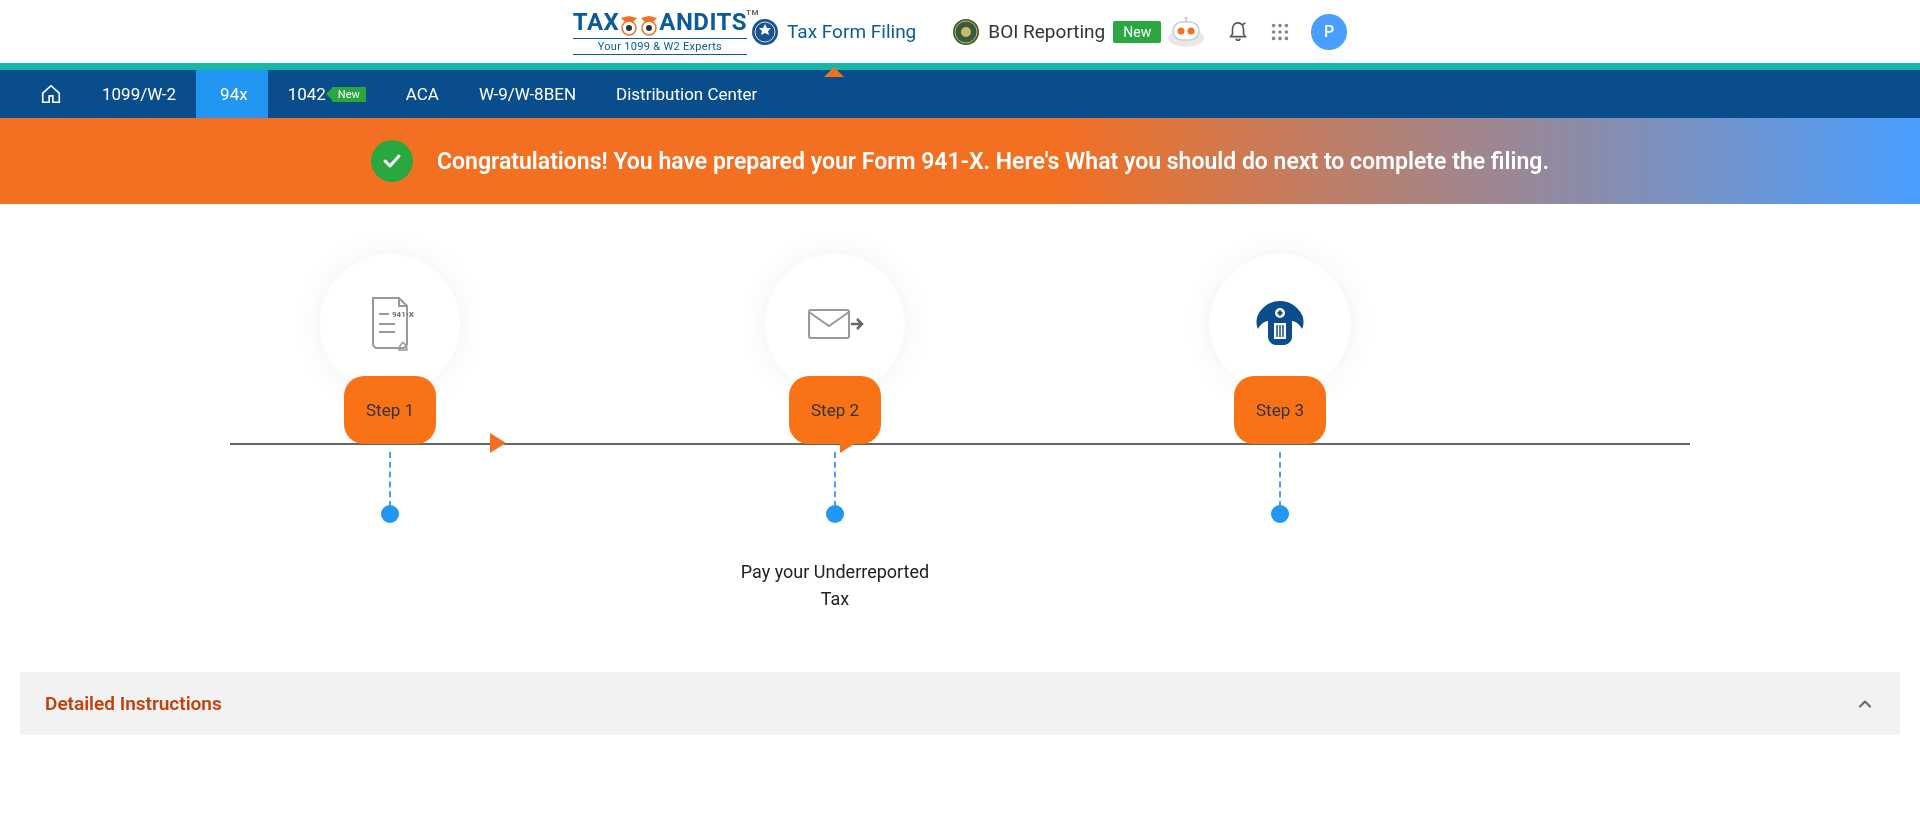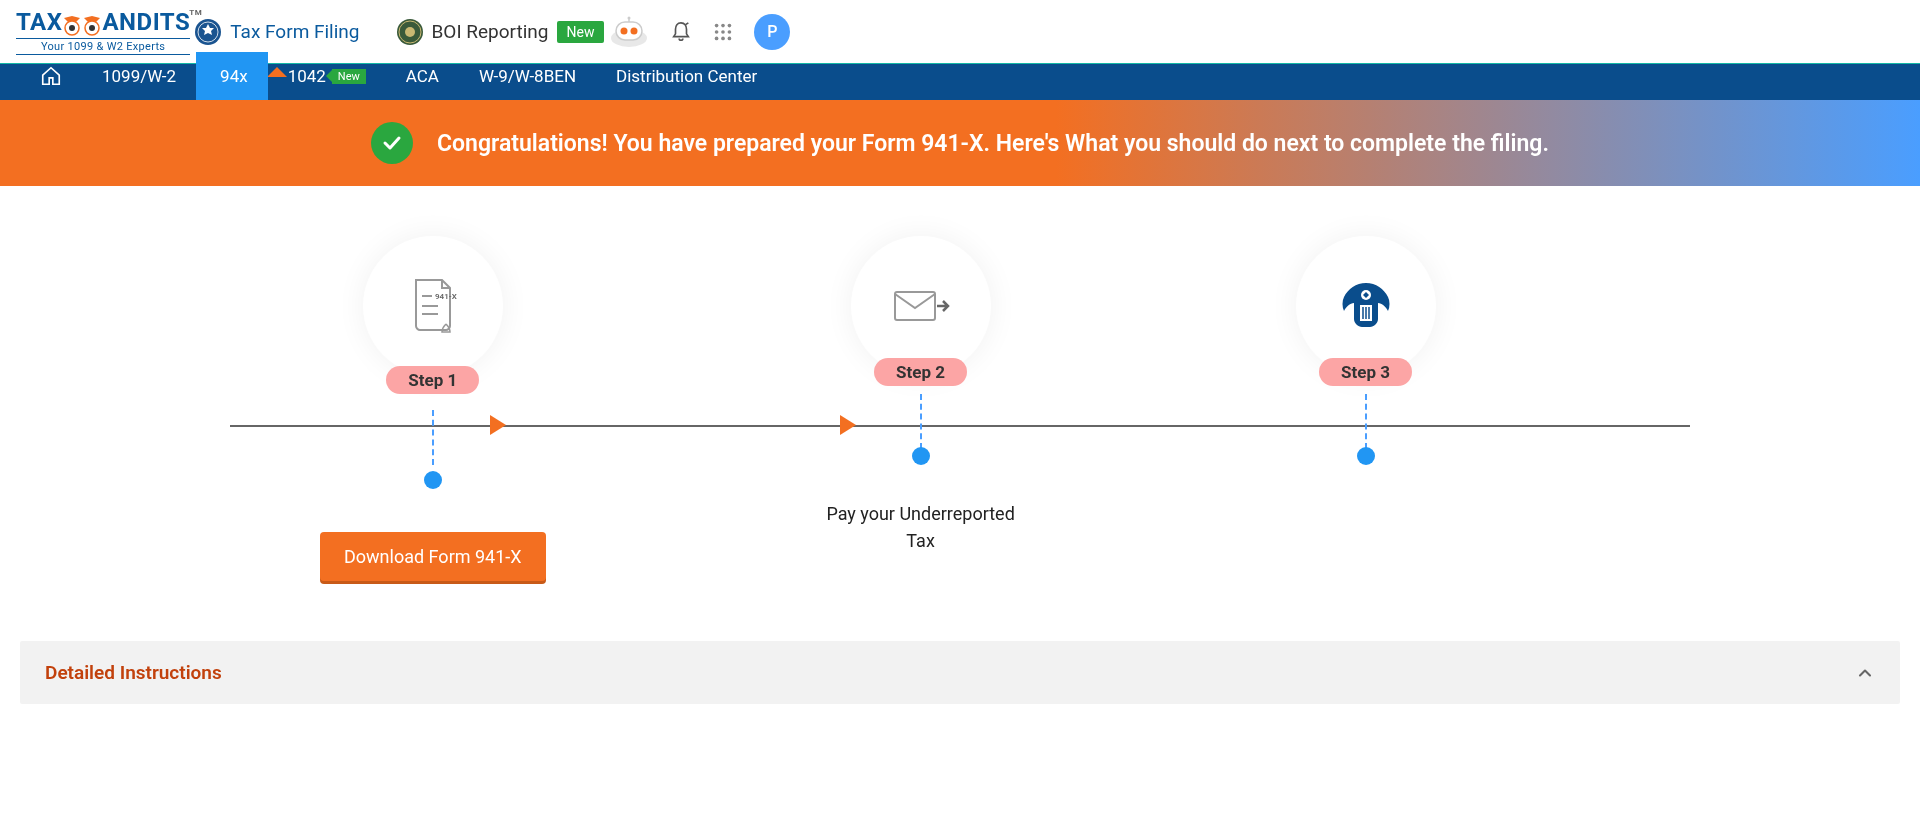--- a/index.html
+++ b/index.html
@@ -1,55 +1,55 @@
 <!DOCTYPE html>
 <html><head>
 <meta charset="utf-8">
 <style>
 * { margin: 0; padding: 0; box-sizing: border-box; font-family: -apple-system, BlinkMacSystemFont, "Segoe UI", Roboto, sans-serif; }
 body { background: #fff; }
 
-.header { display: flex; align-items: center; justify-content: flex-start; padding: 8px 16px; border-bottom: 1px solid #14b8a6; }
+.header { display: flex; align-items: center; justify-content: center; padding: 8px 16px; border-bottom: 7px solid #14b8a6; }
 .logo { display: flex; align-items: center; }
 .logo-text { font-size: 24px; font-weight: 700; color: #0a5a9e; letter-spacing: 0.5px; position: relative; }
 .logo-text .tm { font-size: 8px; position: absolute; top: 0; right: -12px; color: #666; }
 .logo-sub { font-size: 11px; color: #0a5a9e; text-align: center; letter-spacing: 0.3px; margin-top: 2px; border-top: 1px solid #0a5a9e; border-bottom: 1px solid #0a5a9e; padding: 1px 0; }
 .logo-eyes { display: inline-block; width: 40px; height: 20px; vertical-align: middle; }
 
 .header-center { display: flex; align-items: center; gap: 28px; position: relative; }
 .tab-link { display: flex; align-items: center; gap: 8px; font-size: 19px; color: #333; cursor: pointer; padding: 8px 4px; position: relative; }
 .tab-link.active { color: #0a5a9e; }
 .tab-link.active::after { content: ''; position: absolute; bottom: -23px; left: 50%; transform: translateX(-50%); width: 0; height: 0; border-left: 10px solid transparent; border-right: 10px solid transparent; border-bottom: 10px solid #f36f21; }
 .new-badge { background: #2aa73f; color: #fff; padding: 3px 10px; font-size: 14px; border-radius: 2px; }
 .seal-icon { width: 28px; height: 28px; border-radius: 50%; }
 
 .header-right { display: flex; align-items: center; gap: 20px; }
 .bot-icon { width: 42px; height: 32px; }
 .bell-icon, .grid-icon { width: 22px; height: 22px; color: #666; cursor: pointer; }
 .avatar { width: 36px; height: 36px; border-radius: 50%; background: #4a9eff; color: #fff; display: flex; align-items: center; justify-content: center; font-size: 16px; font-weight: 500; cursor: pointer; }
 
-.navbar { background: #0a4d8c; display: flex; align-items: flex-end; padding: 0 20px; height: 36px; }
+.navbar { background: #0a4d8c; display: flex; align-items: center; padding: 0 20px; height: 48px; }
 .nav-item { color: #fff; font-size: 17px; padding: 0 20px; height: 48px; display: flex; align-items: center; cursor: pointer; position: relative; }
 .nav-item.active { background: #2196f3; padding-left: 24px; }
 .home-icon { width: 22px; height: 22px; }
 .nav-new-badge { background: #2aa73f; color: #fff; padding: 1px 6px; font-size: 11px; margin-left: 6px; position: relative; }
 .nav-new-badge::before { content: ''; position: absolute; left: -6px; top: 50%; transform: translateY(-50%); width: 0; height: 0; border-top: 6px solid transparent; border-bottom: 6px solid transparent; border-right: 6px solid #2aa73f; }
 
 .banner { background: linear-gradient(90deg, #f36f21 0%, #f36f21 55%, #4a9eff 100%); padding: 22px 0; display: flex; align-items: center; justify-content: center; gap: 24px; }
 .check-circle { width: 42px; height: 42px; border-radius: 50%; background: #2aa73f; display: flex; align-items: center; justify-content: center; flex-shrink: 0; }
 .banner-text { color: #fff; font-size: 23px; font-weight: 600; }
 
 .steps-container { padding: 50px 40px 60px; position: relative; max-width: 1540px; margin: 0 auto; }
 .steps-row { display: flex; align-items: flex-start; position: relative; }
 .step { flex: 0 0 auto; display: flex; flex-direction: column; align-items: center; position: relative; z-index: 2; }
-.step1 { margin-left: 90px; gap: 8px; }
+.step1 { margin-left: 90px; }
 .step2 { margin-left: 270px; }
 .step3 { margin-left: 270px; }
 .step-circle { width: 140px; height: 140px; border-radius: 50%; background: #fff; box-shadow: 0 0 30px rgba(0,0,0,0.06); display: flex; align-items: center; justify-content: center; position: relative; }
-.step-label { background: #fca5a5; padding: 4px 22px; border-radius: 20px; font-size: 17px; color: #333; font-weight: 700; margin-top: -18px; position: relative; z-index: 3; }
+.step-label { background: #f97316; padding: 24px 22px; border-radius: 20px; font-size: 17px; color: #333; font-weight: 400; margin-top: -18px; position: relative; z-index: 3; }
 .dotted-line { width: 0; border-left: 2px dashed #4a9eff; height: 55px; margin-top: 8px; }
 .step-dot { width: 18px; height: 18px; border-radius: 50%; background: #2196f3; margin-top: -2px; }
 .step-desc { margin-top: 35px; text-align: center; font-size: 18px; color: #222; line-height: 1.5; max-width: 210px; }
 
 .hline { position: absolute; top: 239px; left: 40px; right: 40px; height: 2px; background: #666; z-index: 1; }
 .arrow-right { position: absolute; top: 229px; width: 0; height: 0; border-top: 10px solid transparent; border-bottom: 10px solid transparent; border-left: 16px solid #f36f21; z-index: 2; }
 .arrow1 { left: 300px; }
 .arrow2 { left: 650px; }
 
 .download-btn { background: #f36f21; color: #fff; border: none; padding: 14px 24px; font-size: 18px; border-radius: 4px; cursor: pointer; margin-top: 35px; box-shadow: 0 3px 0 #c85a18; }
@@ -173,21 +173,20 @@
           <line x1="14" y1="20" x2="24" y2="20" stroke="#999" stroke-width="2"></line>
           <line x1="14" y1="30" x2="30" y2="30" stroke="#999" stroke-width="2"></line>
           <line x1="14" y1="38" x2="30" y2="38" stroke="#999" stroke-width="2"></line>
           <text x="27" y="23" font-size="8" fill="#666" font-weight="600">941-X</text>
           <path d="M38 48 C38 48 42 52 42 56 L34 56 C34 52 38 48 38 48" fill="none" stroke="#999" stroke-width="1.5"></path>
         </svg>
       </div>
       <div class="step-label">Step 1</div>
       <div class="dotted-line"></div>
       <div class="step-dot"></div>
-      <button class="download-btn">Download Form 941-X</button>
     </div>
 
     <div class="step step2">
       <div class="step-circle">
         <svg class="mail-icon" viewBox="0 0 60 40">
           <rect x="4" y="6" width="40" height="28" rx="2" fill="none" stroke="#999" stroke-width="2"></rect>
           <path d="M4 8 L24 22 L44 8" fill="none" stroke="#999" stroke-width="2"></path>
           <path d="M46 20 L56 20 M52 15 L57 20 L52 25" fill="none" stroke="#666" stroke-width="2.5"></path>
         </svg>
       </div>

